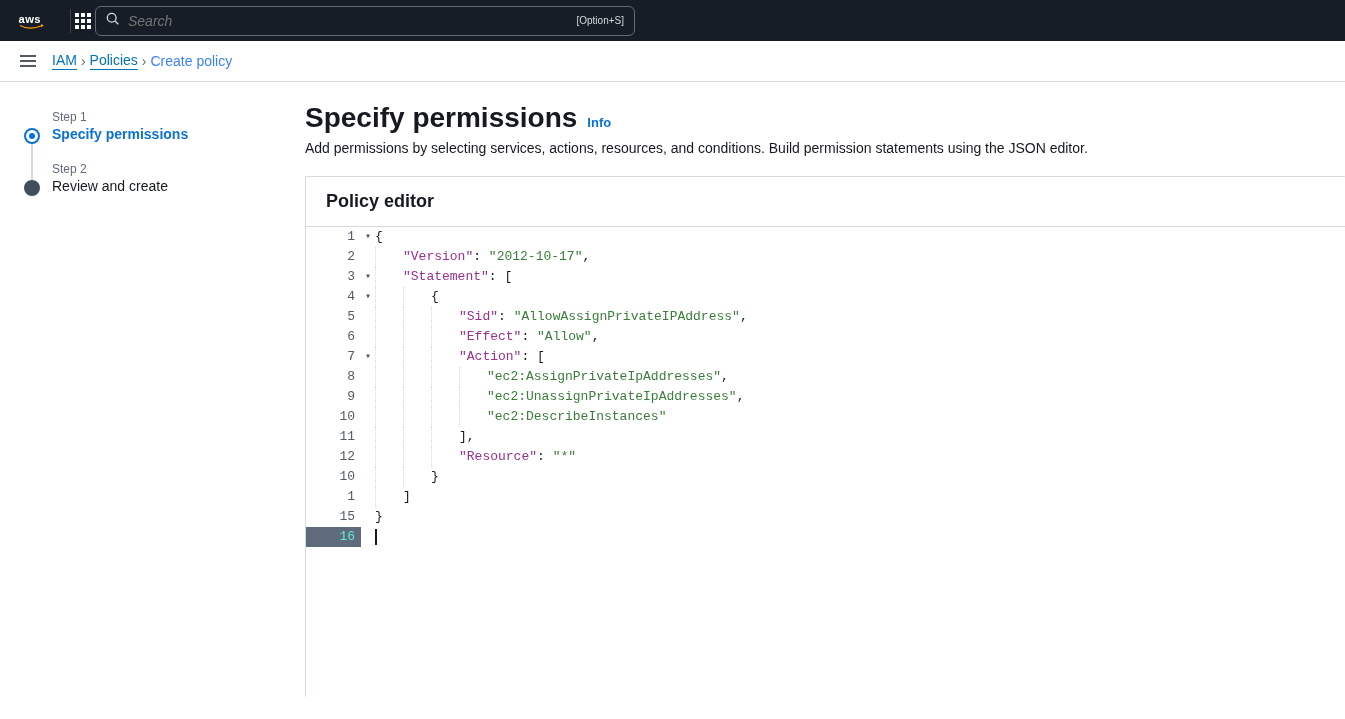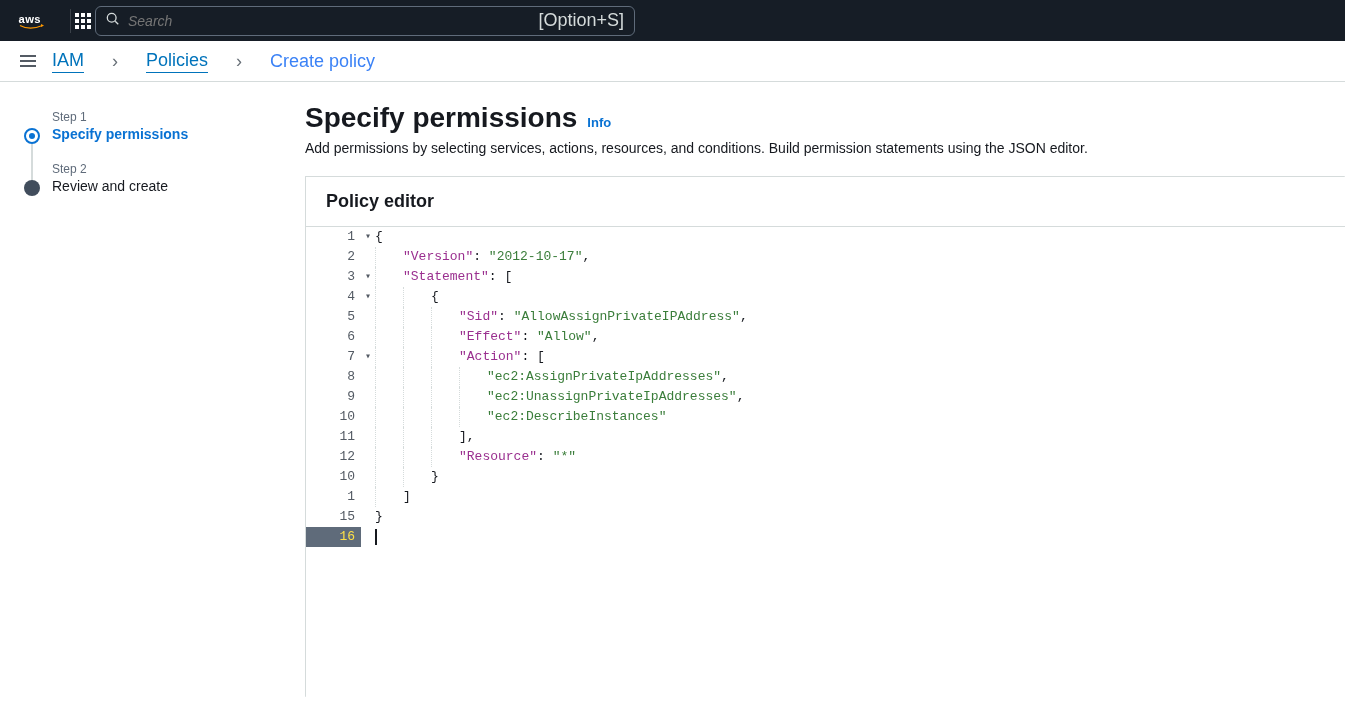--- a/index.html
+++ b/index.html
@@ -8,27 +8,27 @@
 
 .topbar { background: #161d26; height: 41px; display: flex; align-items: center; padding: 0 16px; gap: 4px; }
 .logo { color: #fff; font-weight: bold; font-size: 16px; letter-spacing: 0.5px; display: flex; align-items: center; }
 .logo svg { height: 18px; }
 .divider-v { width: 1px; height: 24px; background: #3a4149; }
 .grid-icon { display: grid; grid-template-columns: repeat(3, 4px); grid-template-rows: repeat(3, 4px); gap: 2px; cursor: pointer; }
 .grid-icon span { background: #fff; width: 4px; height: 4px; }
 .searchbar { flex: 0 0 540px; height: 30px; border: 1px solid #5f6b7a; border-radius: 6px; display: flex; align-items: center; padding: 0 10px; color: #8d99a8; position: relative; }
 .searchbar .search-icon { margin-right: 8px; }
 .searchbar input { background: transparent; border: none; outline: none; font-style: italic; color: #8d99a8; flex: 1; font-size: 14px; }
-.searchbar .shortcut { color: #d5dbdb; font-size: 18px; }
+.searchbar .shortcut { color: #d5dbdb; font-size: 10px; }
 
 
 .breadcrumb-bar { height: 41px; border-bottom: 1px solid #d5dbdb; display: flex; align-items: center; padding: 0 20px; gap: 16px; }
 .hamburger { display: flex; flex-direction: column; gap: 3px; cursor: pointer; }
 .hamburger span { width: 16px; height: 2px; background: #545b64; }
-.breadcrumb { display: flex; align-items: center; gap: 28px; font-size: 18px; }
+.breadcrumb { display: flex; align-items: center; gap: 4px; font-size: 14px; }
 .breadcrumb a { color: #0073bb; text-decoration: none; border-bottom: 1px solid #0073bb; padding-bottom: 1px; }
 .breadcrumb .sep { color: #687078; }
 .breadcrumb .current { color: #3b82f6; }
 
 
 .main { display: flex; }
 .sidebar { width: 285px; padding: 28px 20px 20px 24px; }
 .steps { position: relative; }
 .step { position: relative; padding-left: 28px; margin-bottom: 20px; }
 .step-marker { position: absolute; left: 0; top: 18px; width: 16px; height: 16px; border-radius: 50%; }
@@ -47,21 +47,21 @@
 .page-desc { font-size: 14px; color: #16191f; margin-bottom: 20px; }
 
 .panel { border: 1px solid #d5dbdb; border-radius: 1px; border-right: none; border-bottom: none; }
 .panel-header { padding: 14px 20px; border-bottom: 1px solid #d5dbdb; font-size: 18px; font-weight: 700; }
 
 
 .editor { display: flex; font-family: Menlo, Monaco, "Courier New", monospace; font-size: 13px; line-height: 20px; min-height: 470px; background: #fff; }
 .gutter { background: #fff; text-align: right; color: #545b64; user-select: none; width: 55px; }
 .gutter .ln { padding-right: 6px; height: 20px; position: relative; }
 .gutter .ln.fold::after { content: '▾'; position: absolute; right: -10px; font-size: 10px; color: #545b64; }
-.gutter .ln.current { background: #5f6b7a; color: #fde047; }
+.gutter .ln.current { background: #5f6b7a; color: #5eead4; }
 .code { flex: 1; padding-left: 14px; position: relative; }
 .code .line { height: 20px; white-space: pre; position: relative; }
 .code .line .indent-guide { position: absolute; top: 0; bottom: 0; border-left: 1px dotted #d5dbdb; }
 .tok-key { color: #9a2f8f; }
 .tok-str { color: #3a7d3a; }
 .tok-punc { color: #16191f; }
 .cursor-line { position: relative; }
 .cursor-line::before { content: ''; position: absolute; left: 0; top: 2px; width: 2px; height: 16px; background: #16191f; }
 </style>
 </head>

